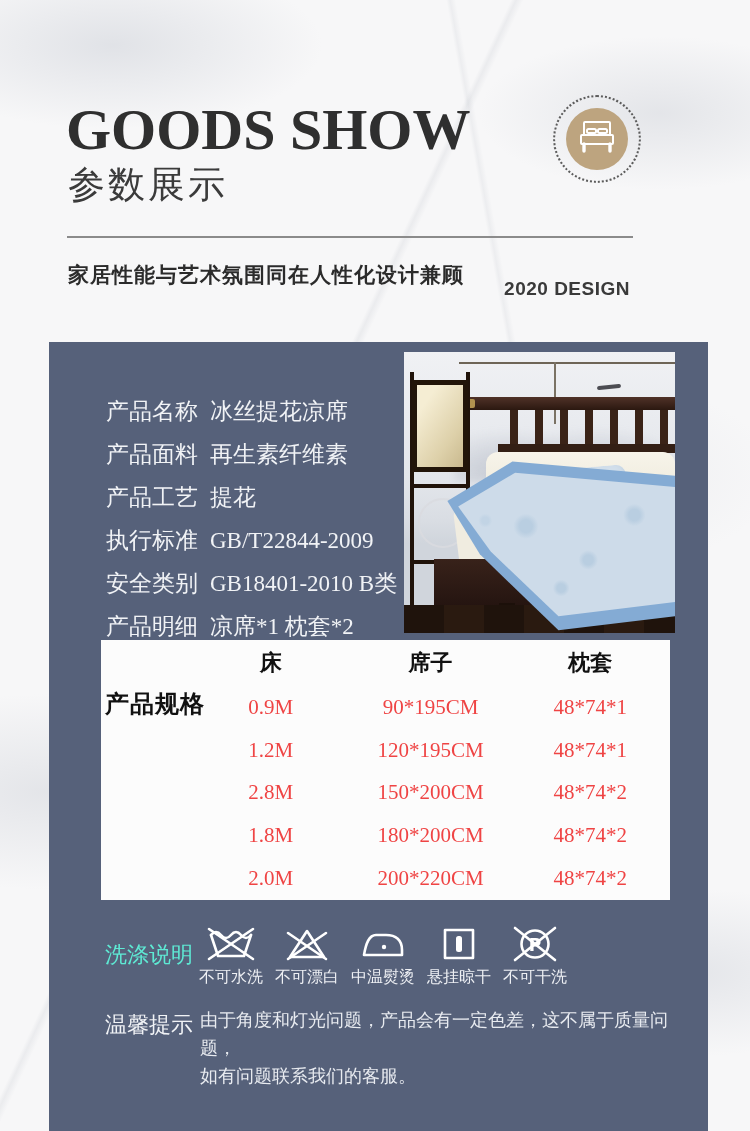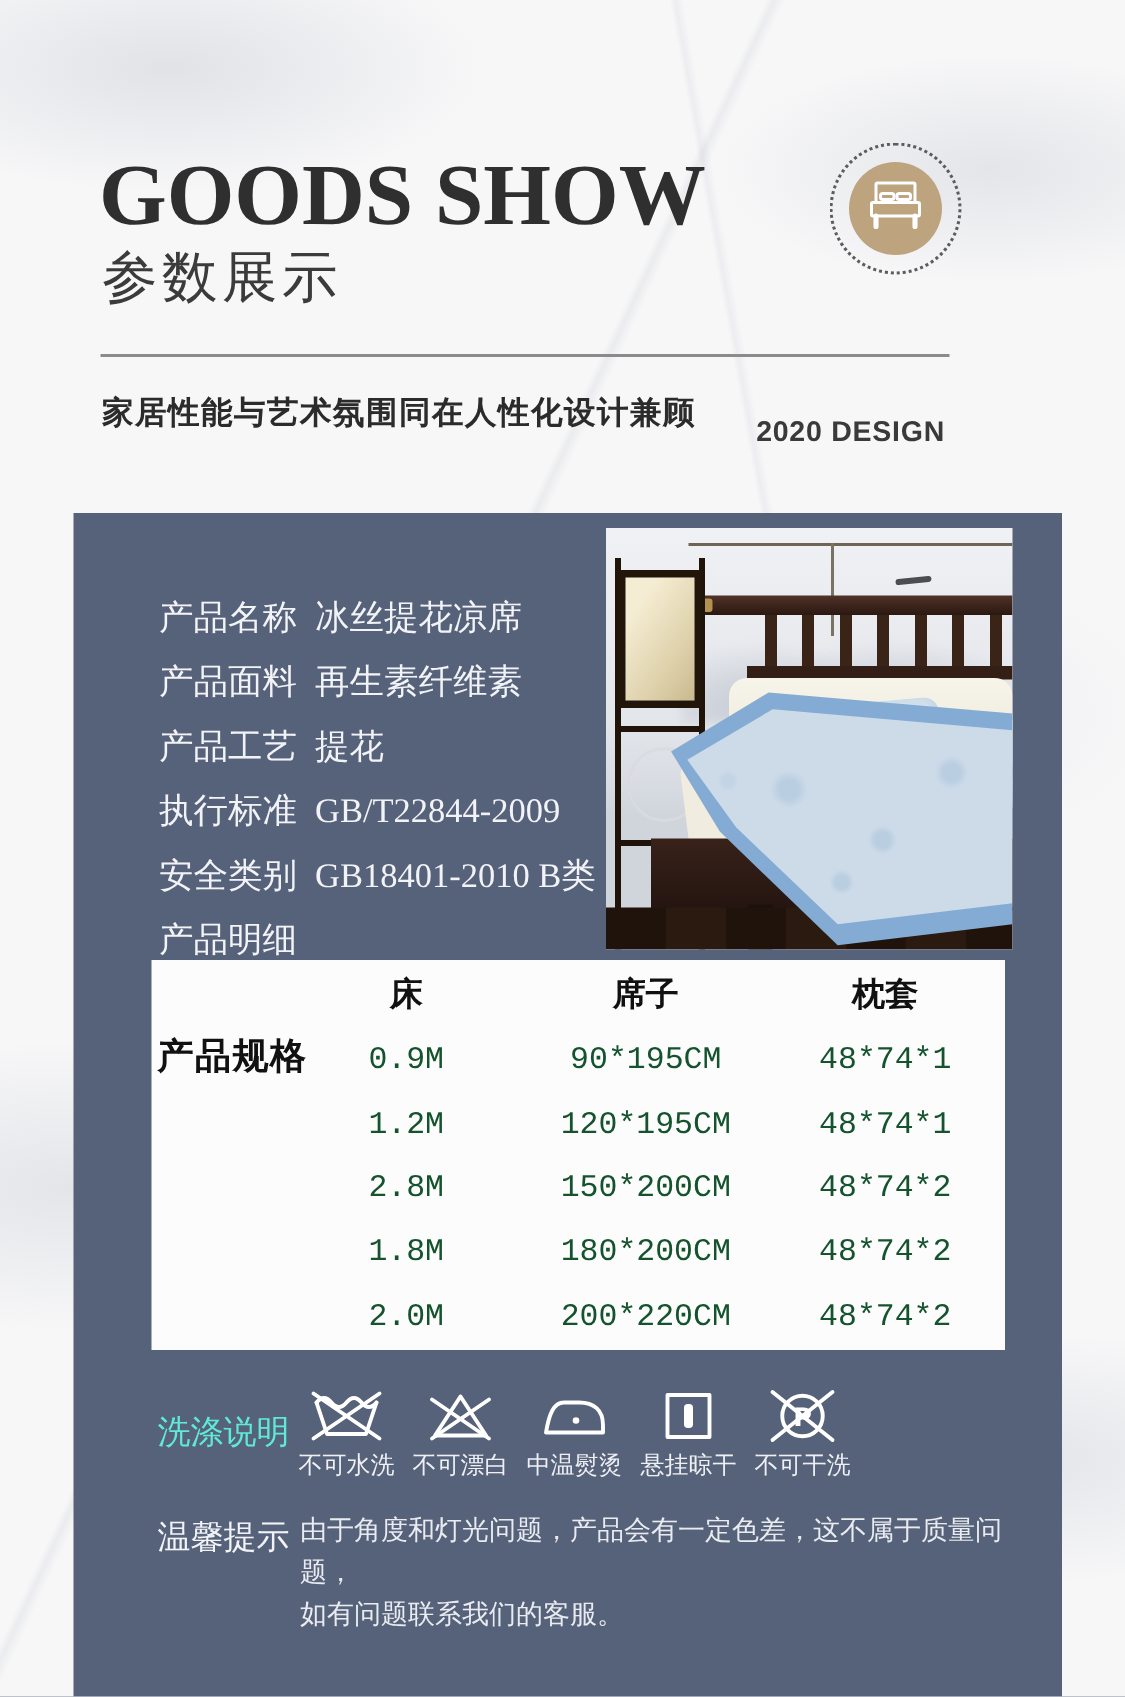--- a/index.html
+++ b/index.html
@@ -82,21 +82,21 @@
       radial-gradient(circle 12px at 58% 84%,#b9cee1 35%,transparent 70%),
       radial-gradient(circle 10px at 30% 60%,#c2d4e5 35%,transparent 70%);
     clip-path:polygon(20% 55%,41% 43%,100% 48%,100% 89%,57% 94%,32% 71%);}
   
   .size-table{position:absolute;left:52px;top:298px;width:569px;height:260px;background:#fcfcfc;}
   .tbl-label{position:absolute;left:4px;top:48px;font-size:24px;font-weight:bold;color:#111;letter-spacing:1px;}
   .tbl-grid{position:absolute;left:90px;top:0;right:0;bottom:0;display:grid;
     grid-template-columns:1fr 1fr 1fr;grid-template-rows:46px repeat(5,1fr);
     align-items:center;justify-items:center;}
   .tbl-head{font-size:22px;font-weight:bold;color:#111;}
-  .tbl-cell{font-size:21px;color:#14532d;font-family:Liberation Mono, monospace;}
+  .tbl-cell{font-size:21px;color:#ef4444;font-family:Liberation Serif, serif;}
   
   .wash-label{position:absolute;left:56px;top:600px;font-size:22px;line-height:26px;color:#5eead4;}
   .wash-items{position:absolute;left:148px;top:582px;display:flex;gap:8px;}
   .wash-item{width:68px;display:flex;flex-direction:column;align-items:center;}
   .wash-icon{height:40px;display:flex;align-items:flex-end;justify-content:center;}
   .wash-item-label{margin-top:3px;font-size:16px;color:#eef0f4;white-space:nowrap;}
   svg.lineart{stroke:#fff;fill:none;stroke-width:2.6;stroke-linecap:round;stroke-linejoin:round;}
   
   .tips-label{position:absolute;left:56px;top:668px;font-size:22px;color:#f1f3f6;}
   .tips-text{position:absolute;left:151px;top:664px;width:480px;font-size:18px;line-height:28px;
@@ -145,20 +145,21 @@
       <div class="spec-row">
         <span class="spec-label">执行标准</span>
         <span class="spec-value">GB/T22844-2009</span>
       </div>
       <div class="spec-row">
         <span class="spec-label">安全类别</span>
         <span class="spec-value">GB18401-2010 B类</span>
       </div>
       <div class="spec-row">
         <span class="spec-label">产品明细</span>
+        <span class="spec-value">凉席*1 枕套*2</span>
       </div>
     </div>
 
     <div class="photo">
       <div class="mural-rail"></div>
       <div class="mural"></div>
       <div class="mural-pole"></div>
       <div class="bird"></div>
       <div class="headboard">
         <div class="hb-top"></div>

